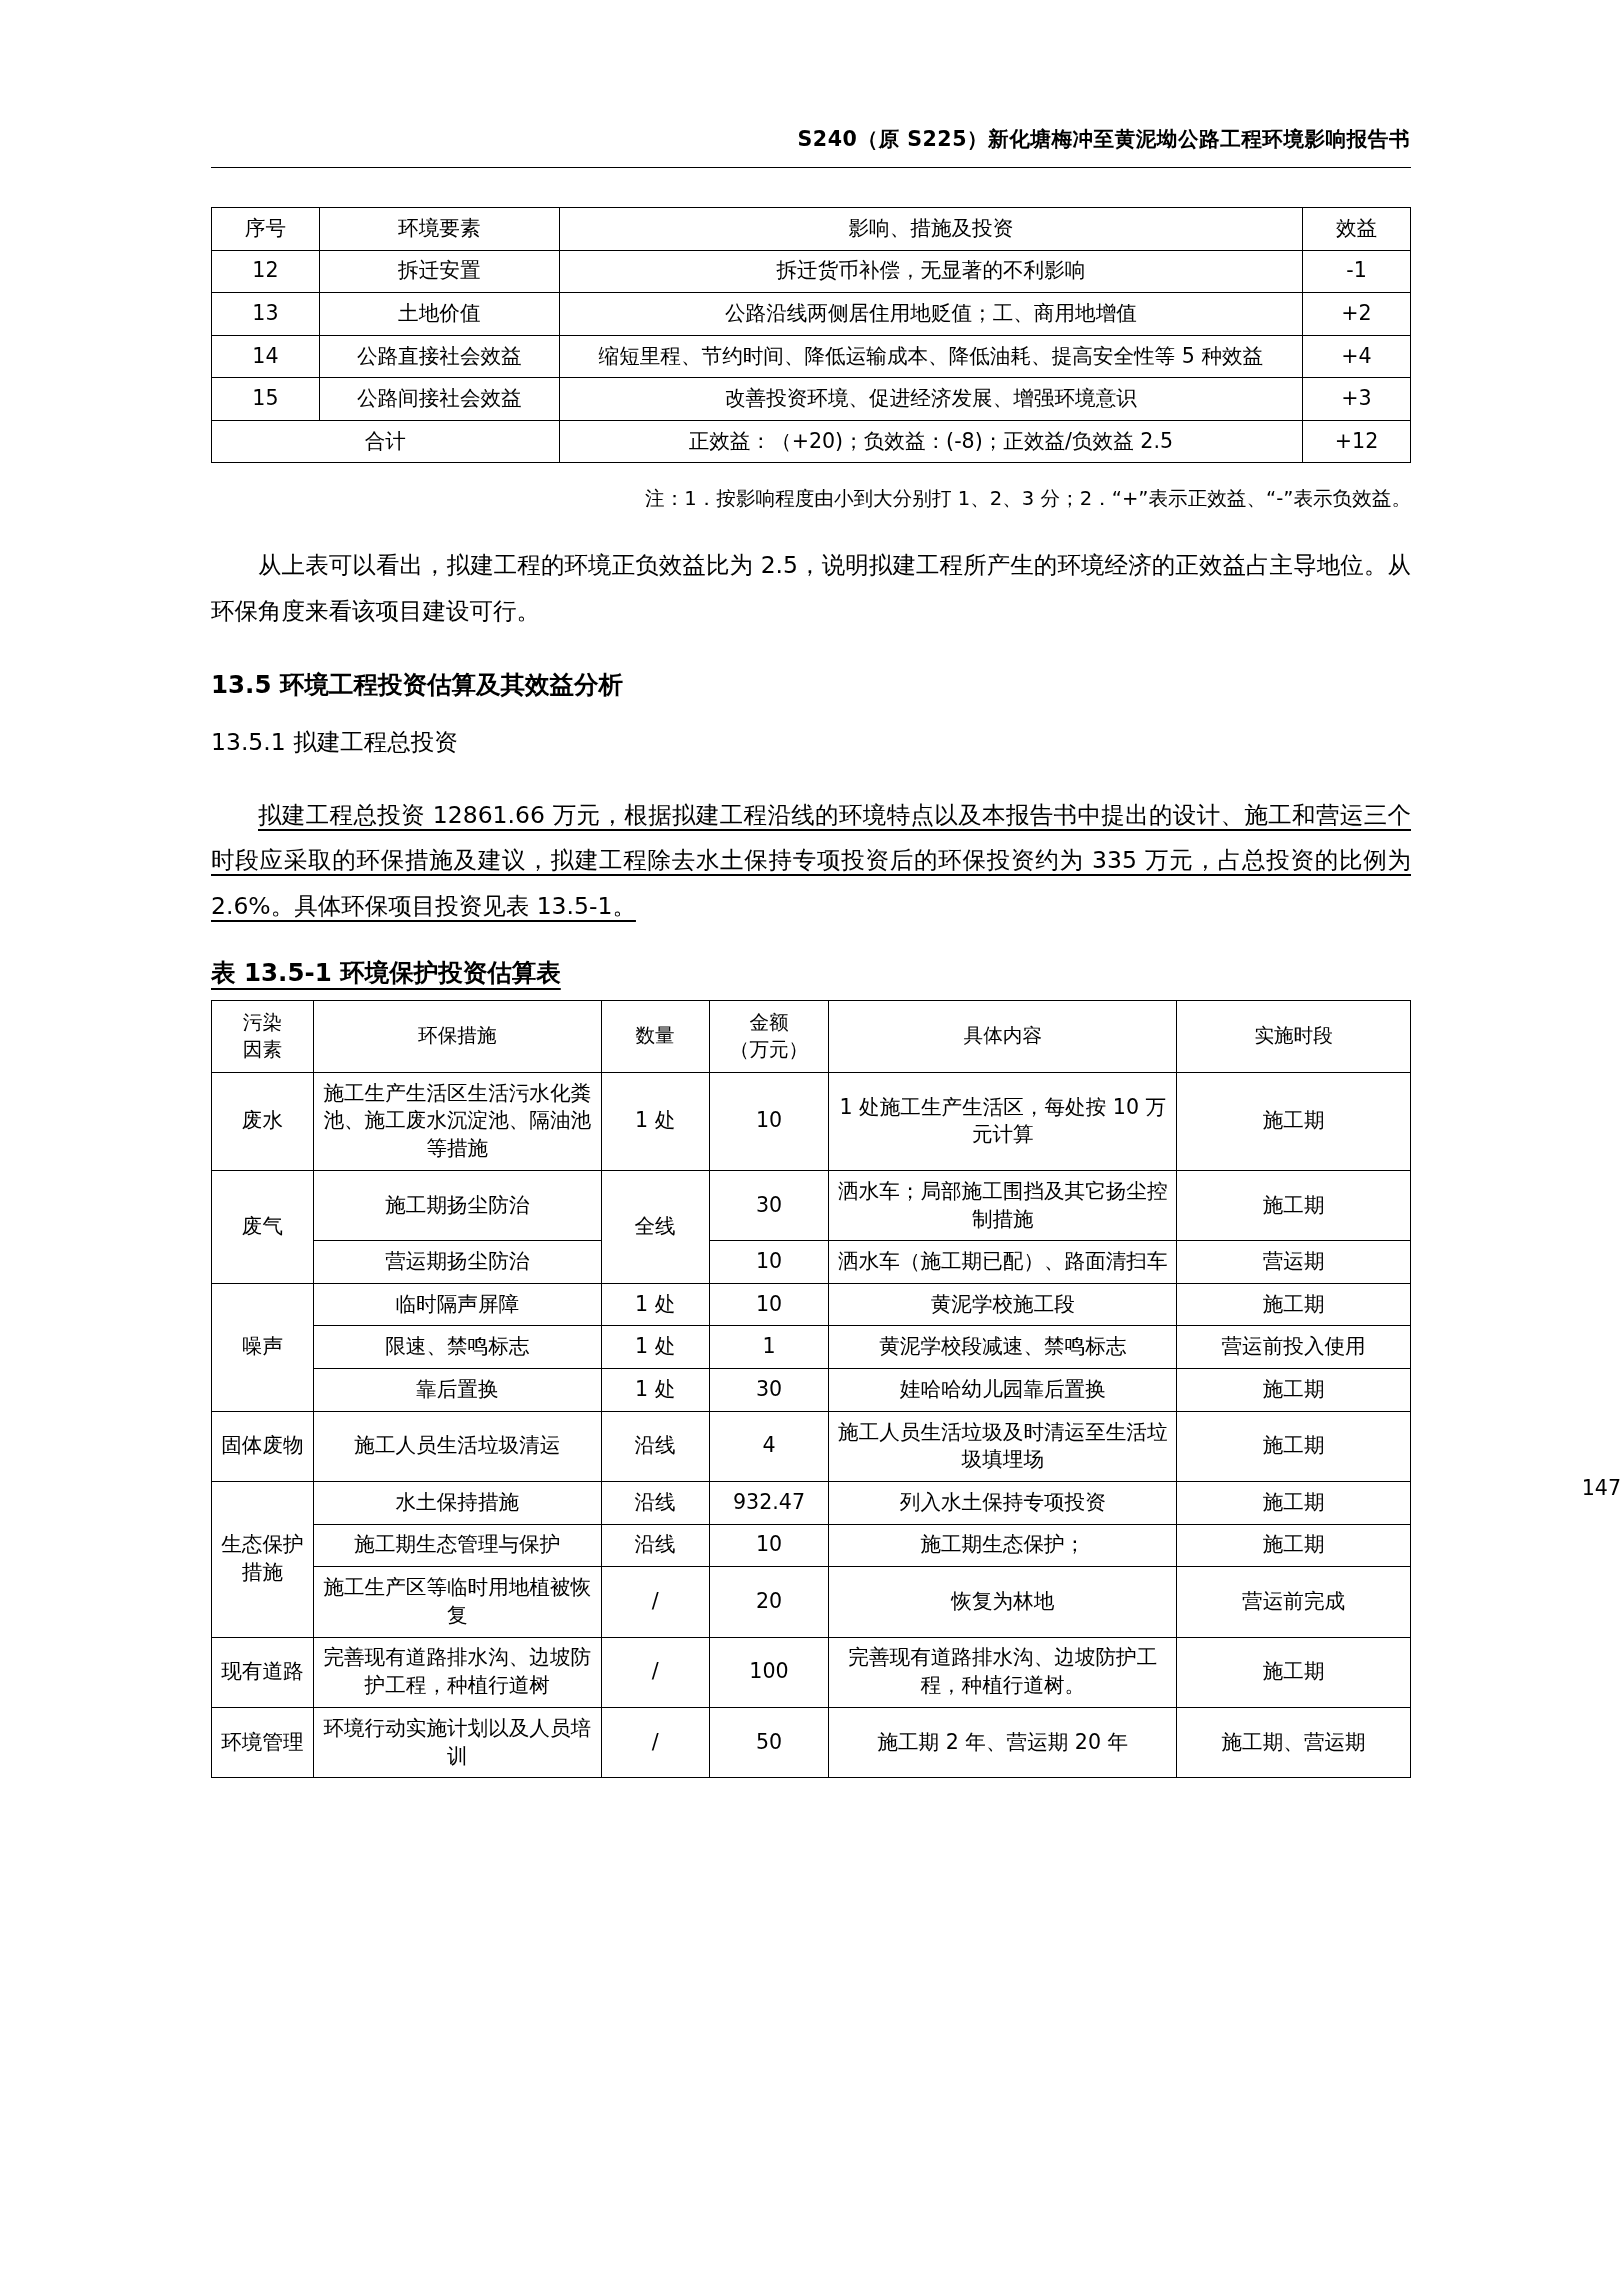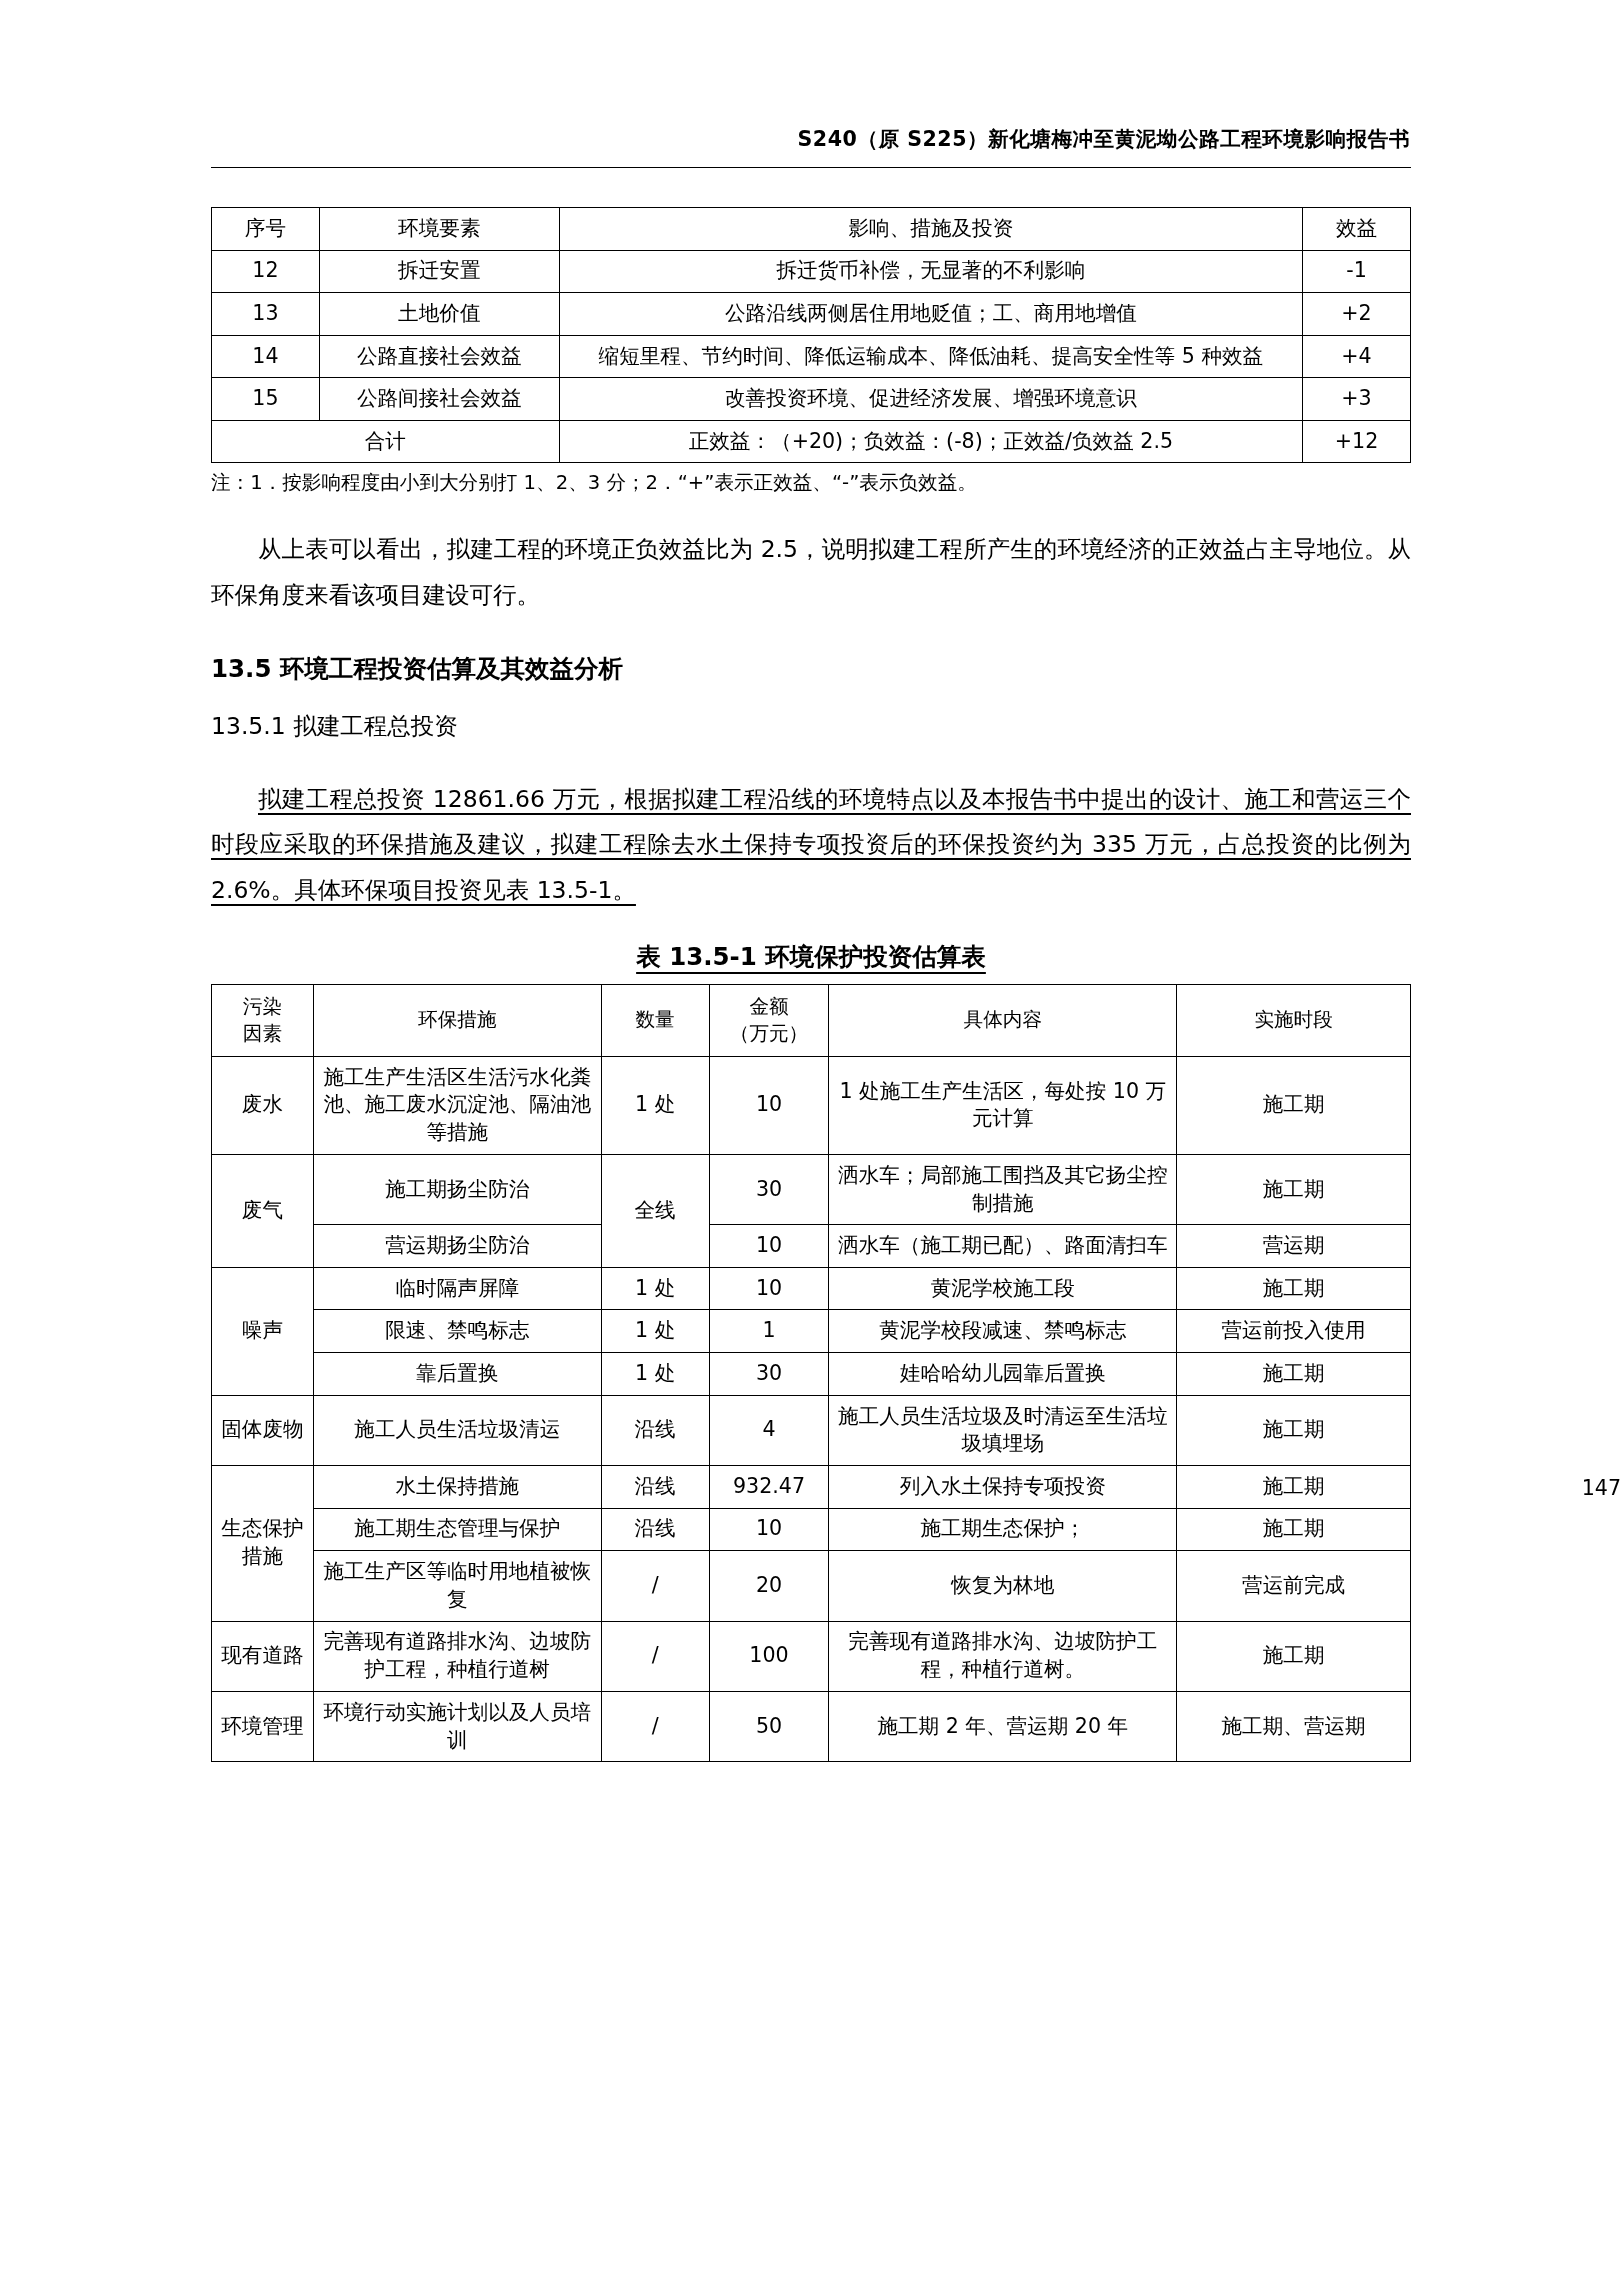--- a/index.html
+++ b/index.html
@@ -62,23 +62,23 @@
   }
 
   
   .t1 col.c1 { width: 9%; }
   .t1 col.c2 { width: 20%; }
   .t1 col.c3 { width: 62%; }
   .t1 col.c4 { width: 9%; }
 
   .note {
     font-size: 19.6px;
-    margin-top: 5px;
+    margin-top: 21px;
     line-height: 1.5;
-    text-align: left;
+    text-align: right;
   }
 
   .para {
     font-size: 23.5px;
     line-height: 1.95;
     text-indent: 2em;
     margin-top: 29px;
     text-align: justify;
   }
   .para.underline-para {
@@ -93,21 +93,20 @@
     line-height: 1.8;
   }
   h3.subsec {
     font-size: 23.5px;
     font-weight: normal;
     margin: 13.7px 0 0 0;
     line-height: 1.8;
   }
 
   .table-title {
-    text-align: center;
     font-size: 24.5px;
     font-weight: bold;
     margin-top: 25.5px;
     margin-bottom: 11.8px;
     text-decoration: underline;
     text-underline-offset: 6.9px;
   }
 
   
   .t2 col.c1 { width: 8.5%; }

